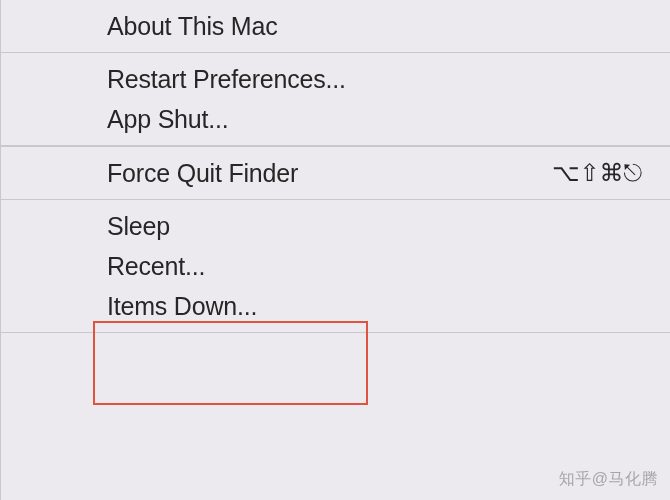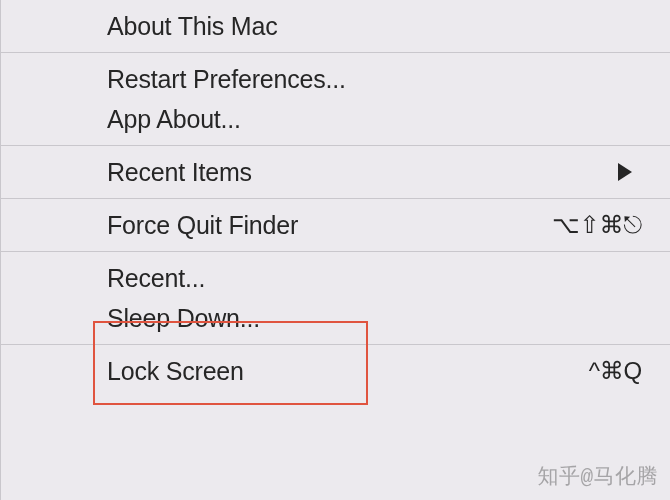--- a/index.html
+++ b/index.html
@@ -61,23 +61,23 @@
     top: 321px;
     width: 275px;
     height: 84px;
     border: 2px solid #e0543f;
     pointer-events: none;
   }
   .watermark {
     position: absolute;
     right: 12px;
     bottom: 10px;
-    font-size: 21px;
+    font-size: 16px;
     color: rgba(80,80,80,0.45);
-    font-family: Liberation Mono, monospace;
+    font-family: Liberation Sans, sans-serif;
     letter-spacing: 0.5px;
     pointer-events: none;
   }
 </style>
 </head>
 <body>
 
 <div class="menu">
 
   <div class="section">
@@ -85,55 +85,46 @@
       <span class="label">About This Mac</span>
     </div>
   </div>
   <div class="divider"></div>
 
   <div class="section">
     <div class="item">
       <span class="label">Restart Preferences...</span>
     </div>
     <div class="item">
-      <span class="label">App About...</span>
+      <span class="label">App Shut...</span>
     </div>
   </div>
   <div class="divider"></div>
 
-  <div class="section">
-    <div class="item">
-      <span class="label">Recent Items</span>
-      <span class="rhs">
-        <span class="tri-right"></span>
-      </span>
-    </div>
-  </div>
   <div class="divider"></div>
 
   <div class="section">
     <div class="item">
       <span class="label">Force Quit Finder</span>
       <span class="rhs">⌥⇧⌘⎋</span>
     </div>
   </div>
   <div class="divider"></div>
 
   <div class="section">
     <div class="item">
+      <span class="label">Sleep</span>
+    </div>
+    <div class="item">
       <span class="label">Recent...</span>
     </div>
     <div class="item">
-      <span class="label">Sleep Down...</span>
+      <span class="label">Items Down...</span>
     </div>
   </div>
   <div class="divider"></div>
 
   <div class="section">
-    <div class="item">
-      <span class="label">Lock Screen</span>
-      <span class="rhs">^⌘Q</span>
-    </div>
   </div>
 
   <div class="highlight-box"></div>
   <div class="watermark">知乎@马化腾</div>
 </div>
 
 </body></html>

